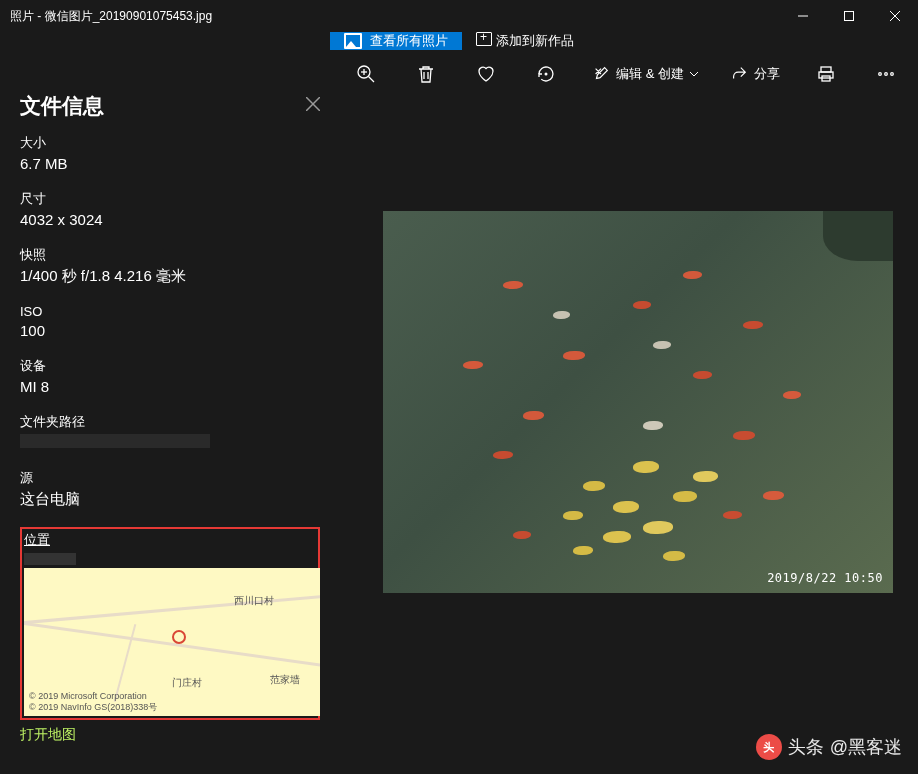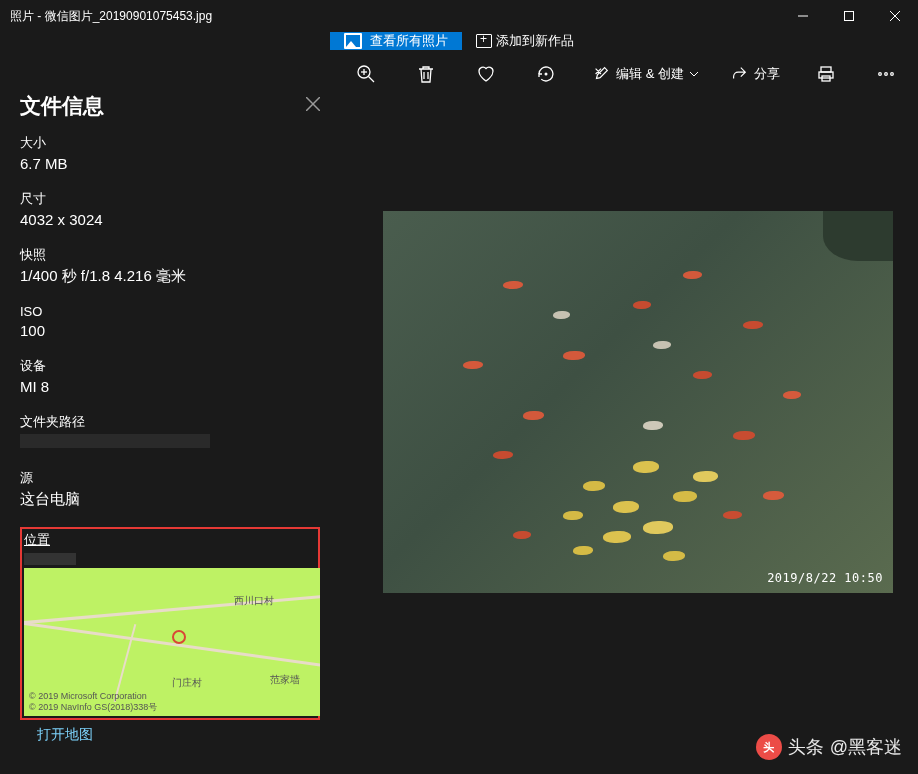--- a/index.html
+++ b/index.html
@@ -11,21 +11,21 @@
     .win-controls { display: flex; height: 100%; }
     .win-btn { width: 46px; height: 32px; display: flex; align-items: center; justify-content: center; cursor: pointer; }
     .win-btn svg { width: 10px; height: 10px; stroke: #fff; stroke-width: 1; fill: none; }
     
     
     .toolbar { height: 48px; display: flex; align-items: center; background: #1a1a1a; flex-direction: column; }
     .toolbar-left { display: flex; height: 100%; }
     .btn-allphotos { background: #0078d4; display: flex; align-items: center; padding: 0 14px; height: 100%; gap: 8px; font-size: 13px; }
     .btn-allphotos .photo-icon { width: 18px; height: 16px; border: 2px solid #fff; border-radius: 1px; position: relative; }
     .btn-allphotos .photo-icon::after { content: ''; position: absolute; bottom: 0; left: 0; width: 0; height: 0; border-left: 5px solid transparent; border-right: 5px solid transparent; border-bottom: 6px solid #fff; }
-    .btn-addwork { display: flex; align-items: center; padding: 0 14px; gap: 4px; font-size: 13px; height: 100%; }
+    .btn-addwork { display: flex; align-items: flex-start; padding: 0 14px; gap: 4px; font-size: 13px; height: 100%; }
     .addwork-icon { width: 16px; height: 14px; border: 1.5px solid #fff; border-radius: 1px; position: relative; }
     .addwork-icon::after { content: '+'; position: absolute; top: -3px; left: 3px; font-size: 12px; }
     
     .toolbar-right { margin-left: auto; display: flex; align-items: center; gap: 12px; padding-right: 8px; }
     .toolbtn { width: 48px; height: 48px; display: flex; align-items: center; justify-content: center; cursor: pointer; }
     .toolbtn svg { width: 20px; height: 20px; stroke: #fff; stroke-width: 1.3; fill: none; }
     .toolbtn-text { display: flex; align-items: center; gap: 6px; padding: 0 10px; height: 48px; font-size: 13px; cursor: pointer; }
     .chev-down { width: 8px; height: 5px; }
     
     
@@ -38,29 +38,29 @@
     
     .info-item { margin-bottom: 18px; }
     .info-label { font-size: 13px; color: #fff; margin-bottom: 3px; }
     .info-value { font-size: 15px; color: #fff; }
     
     .redacted { width: 190px; height: 14px; background: #2a2a2a; display: inline-block; }
     
     .map-section { border: 2px solid #e53935; padding: 2px; position: relative; }
     .map-loc-label { font-size: 13px; margin-bottom: 4px; text-decoration: underline; }
     .map-redact { width: 52px; height: 12px; background: #333; margin-bottom: 3px; }
-    .map-box { width: 296px; height: 148px; background: #bef264; position: relative; overflow: hidden; }
+    .map-box { width: 296px; height: 148px; background: #fef9c3; position: relative; overflow: hidden; }
     .map-road { position: absolute; background: #e8dcc8; }
     .map-road.r1 { top: 40px; left: -10px; width: 320px; height: 3px; transform: rotate(-5deg); }
     .map-road.r2 { top: 75px; left: -10px; width: 320px; height: 3px; transform: rotate(8deg); }
     .map-road.r3 { top: 55px; left: 100px; width: 2px; height: 80px; transform: rotate(15deg); }
     .map-marker { position: absolute; top: 62px; left: 148px; width: 14px; height: 14px; border: 2.5px solid #d94736; border-radius: 50%; background: transparent; }
     .map-label { position: absolute; font-size: 10px; color: #555; }
     .map-copy { position: absolute; bottom: 3px; left: 5px; font-size: 9px; color: #555; line-height: 1.25; }
-    .open-map-link { color: #7dd3fc; font-size: 14px; margin-top: 6px; cursor: pointer; margin-left: 17px; }
+    .open-map-link { color: #bef264; font-size: 14px; margin-top: 6px; cursor: pointer; }
     
     
     .viewer { flex: 1; display: flex; align-items: center; justify-content: center; padding: 30px 16px 80px 16px; }
     .photo { width: 510px; height: 382px; background: linear-gradient(135deg, #4a5d4e 0%, #3e5043 40%, #5a6b4f 100%); position: relative; overflow: hidden; margin-left: 18px; }
     
     .fish { position: absolute; border-radius: 50% 40% 50% 40%; opacity: 0.88; }
     .photo-ts { position: absolute; bottom: 8px; right: 10px; color: #fff; font-size: 12px; font-family: monospace; letter-spacing: 0.5px; }
     
     
     .watermark { position: absolute; bottom: 14px; right: 16px; display: flex; align-items: center; gap: 6px; color: #e8e8e8; font-size: 18px; }

